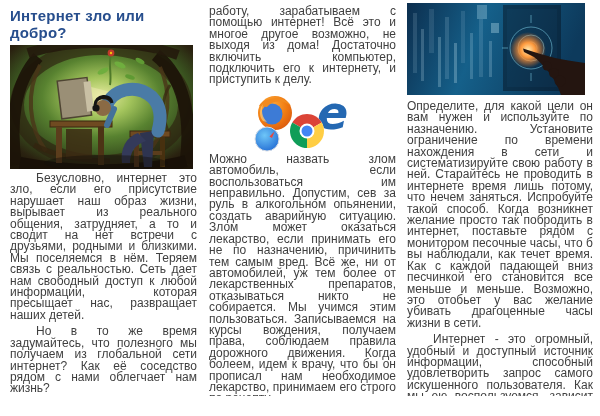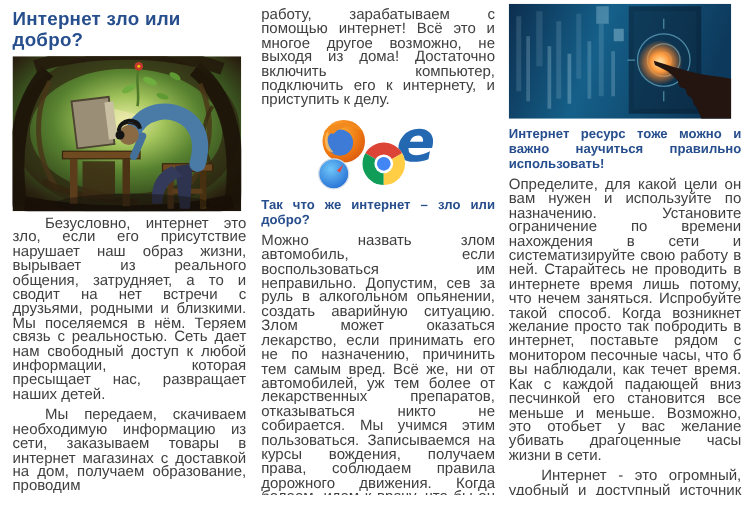--- a/index.html
+++ b/index.html
@@ -92,20 +92,21 @@
       <path d="M96,62 C102,44 126,38 142,52 C150,60 152,72 148,86" stroke="#4a7ba6" stroke-width="13" fill="none" stroke-linecap="round"></path>
       <path d="M104,64 L97,80" stroke="#44719a" stroke-width="6" stroke-linecap="round"></path>
       <circle cx="93" cy="63" r="8" fill="#8a6a44"></circle>
       <path d="M85,61 A8.5 8.5 0 0 1 101,59 L99,53 L87,53 Z" fill="#241a10"></path>
       <path d="M85,60 C85,50 101,48 102,58" stroke="#141414" stroke-width="3" fill="none"></path>
       <circle cx="86" cy="63" r="3.6" fill="#141414"></circle>
       <ellipse cx="96" cy="118" rx="62" ry="8" fill="#13100a" opacity="0.45"></ellipse>
     </svg>
 
     <p class="body indent">Безусловно, интернет это зло, если его присутствие нарушает наш образ жизни, вырывает из реального общения, затрудняет, а то и сводит на нет встречи с друзьями, родными и близкими. Мы поселяемся в нём. Теряем связь с реальностью. Сеть дает нам свободный доступ к любой информации, которая пресыщает нас, развращает наших детей.</p>
+    <p class="body indent">Но в то же время задумайтесь, что полезного мы получаем из глобальной сети интернет? Как её соседство рядом с нами облегчает нам жизнь?</p>
     <p class="body indent last"><span>Мы передаем, скачиваем необходимую информацию из сети, заказываем товары в интернет магазинах с доставкой на дом, получаем образование, проводим </span></p>
   </div>
 
   <div class="col col-2">
     <p class="body">работу, зарабатываем с помощью интернет! Всё это и многое другое возможно, не выходя из дома! Достаточно включить компьютер, подключить его к интернету, и приступить к делу.</p>
 
     <svg class="illustration browsers" viewBox="0 0 115 62" aria-hidden="true">
       <defs>
         <radialGradient id="ffx" cx="35%" cy="30%" r="80%">
           <stop offset="0%" stop-color="#ffb13d"></stop>
@@ -138,21 +139,20 @@
         <circle cx="62" cy="40" r="5.5" fill="#4285f4"></circle>
       </g>
 
       <g>
         <circle cx="22" cy="48" r="12" fill="url(#saf)" stroke="#d7dde6" stroke-width="1"></circle>
         <polygon points="14.5,55.5 24.5,45.5 29.5,40.5 19.5,50.5" fill="#ffffff"></polygon>
         <polygon points="24.5,45.5 29.5,40.5 27,47" fill="#e8453c"></polygon>
       </g>
     </svg>
 
-    <div class="sub-heading">Так что же интернет – зло или добро?</div>
     <p class="body last">Можно назвать злом автомобиль, если воспользоваться им неправильно. Допустим, сев за руль в алкогольном опьянении, создать аварийную ситуацию. Злом может оказаться лекарство, если принимать его не по назначению, причинить тем самым вред. Всё же, ни от автомобилей, уж тем более от лекарственных препаратов, отказываться никто не собирается. Мы учимся этим пользоваться. Записываемся на курсы вождения, получаем права, соблюдаем правила дорожного движения. Когда болеем, идем к врачу, что бы он прописал нам необходимое лекарство, принимаем его строго по рецепту.</p>
   </div>
 
   <div class="col col-3">
     <svg class="illustration techphoto" viewBox="0 0 178 92" aria-hidden="true">
       <defs>
         <linearGradient id="tech" x1="0" y1="0" x2="1" y2="0.2">
           <stop offset="0%" stop-color="#0c2e4e"></stop>
           <stop offset="45%" stop-color="#15608a"></stop>
           <stop offset="100%" stop-color="#0d3a5c"></stop>
@@ -185,19 +185,18 @@
         <circle cx="124" cy="45" r="6"></circle>
         <path d="M124,20 L124,12 M124,70 L124,78 M101,45 L95,45"></path>
       </g>
       <circle cx="121" cy="47" r="18" fill="url(#spark)"></circle>
       <path d="M178,92 L178,60 C166,58 156,57 148,55 C141,53 133,51 127,49 L116,45.5 L117,49 L127,54 C132,58 136,62 140,67 C146,74 151,83 154,92 Z" fill="#241510"></path>
       <circle cx="140" cy="63" r="4.5" fill="#241510"></circle>
       <circle cx="147" cy="70" r="5" fill="#241510"></circle>
       <circle cx="153" cy="78" r="5.5" fill="#241510"></circle>
     </svg>
 
-    <div class="sub-heading">Интернет ресурс тоже можно и важно научиться правильно использовать!</div>
     <p class="body">Определите, для какой цели он вам нужен и используйте по назначению. Установите ограничение по времени нахождения в сети и систематизируйте свою работу в ней. Старайтесь не проводить в интернете время лишь потому, что нечем заняться. Испробуйте такой способ. Когда возникнет желание просто так побродить в интернет, поставьте рядом с монитором песочные часы, что б вы наблюдали, как течет время. Как с каждой падающей вниз песчинкой его становится все меньше и меньше. Возможно, это отобьет у вас желание убивать драгоценные часы жизни в сети.</p>
     <p class="body indent">Интернет - это огромный, удобный и доступный источник информации, способный удовлетворить запрос самого искушенного пользователя. Как мы ею воспользуемся, зависит от нас самих, как зависит и то, чем он будет для нас являться – злом или добром.</p>
 
   </div>
 
 </div>
 
 </body></html>

